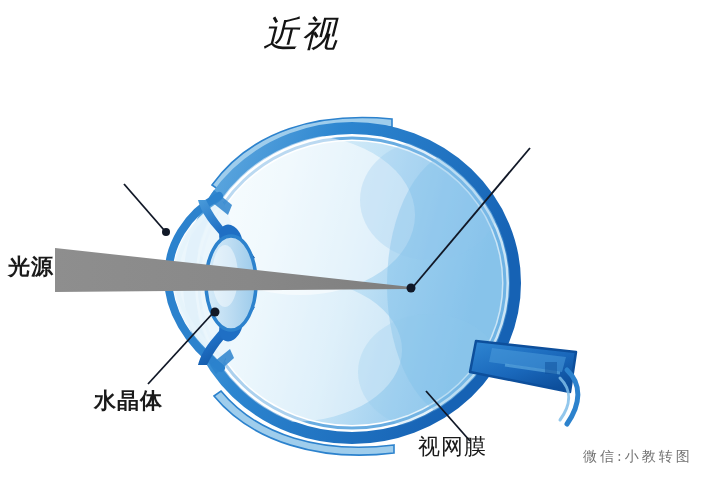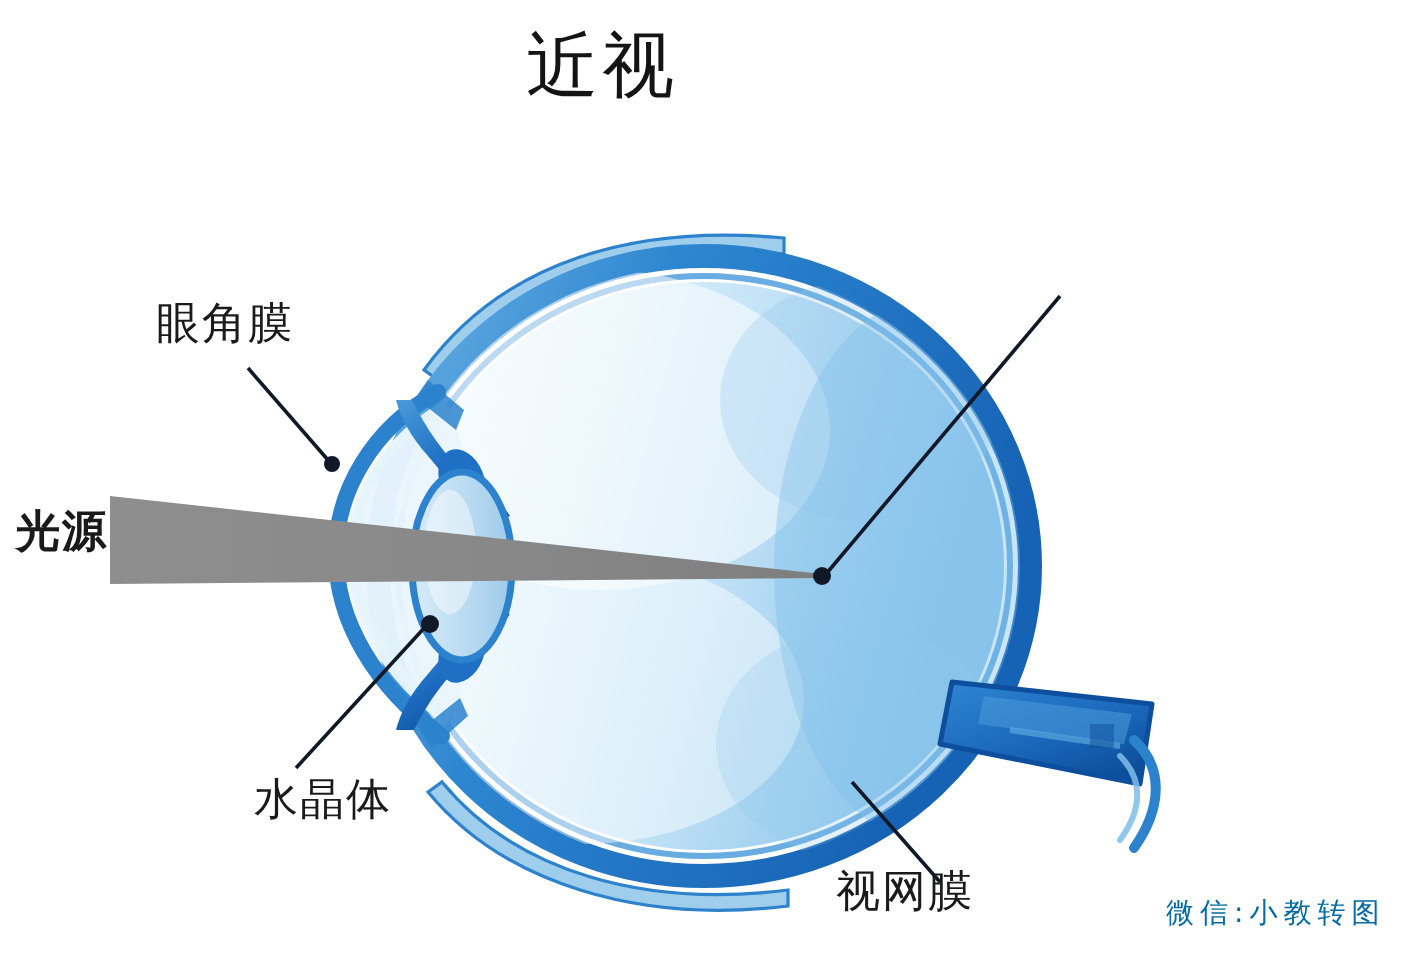--- a/index.html
+++ b/index.html
@@ -36,20 +36,21 @@
   }
   #title-text {
     left: 0;
     top: 16px;
     width: 602px;
     text-align: center;
     font-size: 36px;
     letter-spacing: 2px;
     font-weight: 500;
     color: #141414;
+    font-style: italic;
   }
   #label-focus {
     left: 462px;
     top: 100px;
     font-size: 27px;
     letter-spacing: 1px;
     font-weight: 500;
   }
   #label-cornea {
     left: 78px;
@@ -59,39 +60,39 @@
     font-weight: 500;
   }
   #label-lightsource {
     left: 8px;
     top: 256px;
     font-size: 22px;
     letter-spacing: 1px;
     font-weight: 700;
   }
   #label-lens {
-    left: 127px;
+    left: 94px;
     top: 390px;
     font-size: 22px;
     letter-spacing: 1px;
-    font-weight: 400;
+    font-weight: 700;
   }
   #label-retina {
     left: 418px;
     top: 436px;
     font-size: 22px;
     letter-spacing: 1px;
     font-weight: 500;
   }
   #watermark {
     position: absolute;
     left: 583px;
     top: 448px;
     font-size: 14px;
-    color: #0369a1;
+    color: #737373;
     letter-spacing: 3px;
     white-space: nowrap;
   }
 </style>
 </head>
 <body>
 
 <div id="stage">
 
   <svg id="diagram-svg" viewBox="0 0 712 479">
@@ -209,21 +210,20 @@
       <line x1="148" y1="384" x2="213" y2="313"></line>
       <line x1="470" y1="441" x2="426" y2="391"></line>
     </g>
     <circle cx="166" cy="232" r="4" fill="#111827"></circle>
     <circle cx="215" cy="312" r="4.5" fill="#111827"></circle>
   </svg>
 
   <div class="lbl" id="title-text">近视</div>
 
 
-  <div class="lbl" id="label-cornea">眼角膜</div>
 
   <div class="lbl" id="label-lightsource">光源</div>
 
   <div class="lbl" id="label-lens">水晶体</div>
 
   <div class="lbl" id="label-retina">视网膜</div>
 
   <div id="watermark">微信:小教转图</div>
 
 </div>

